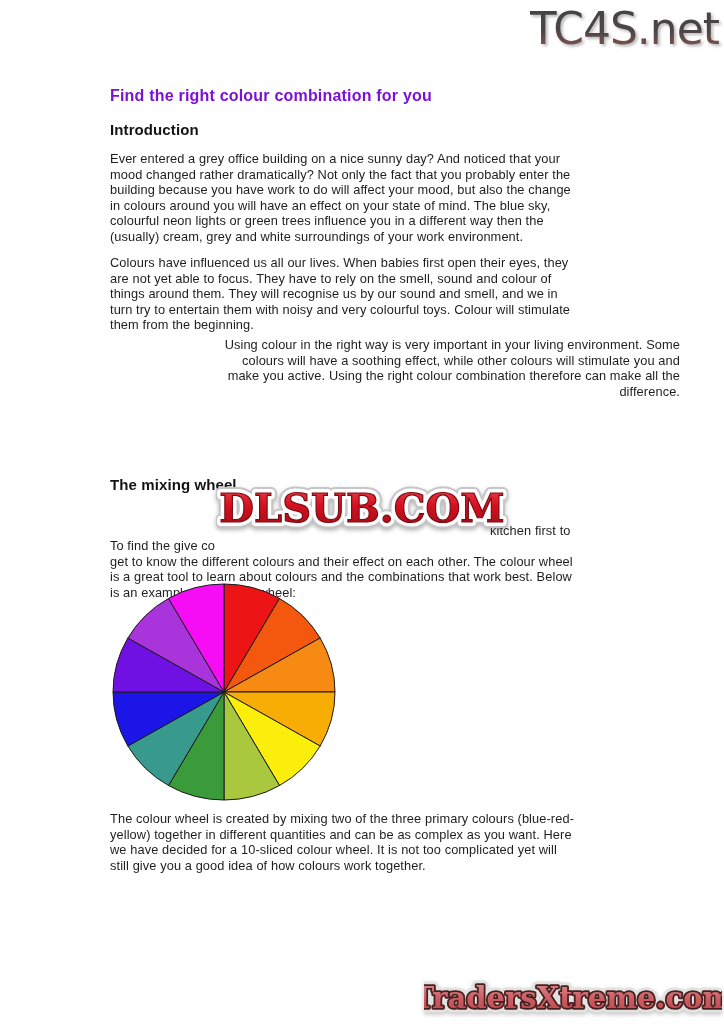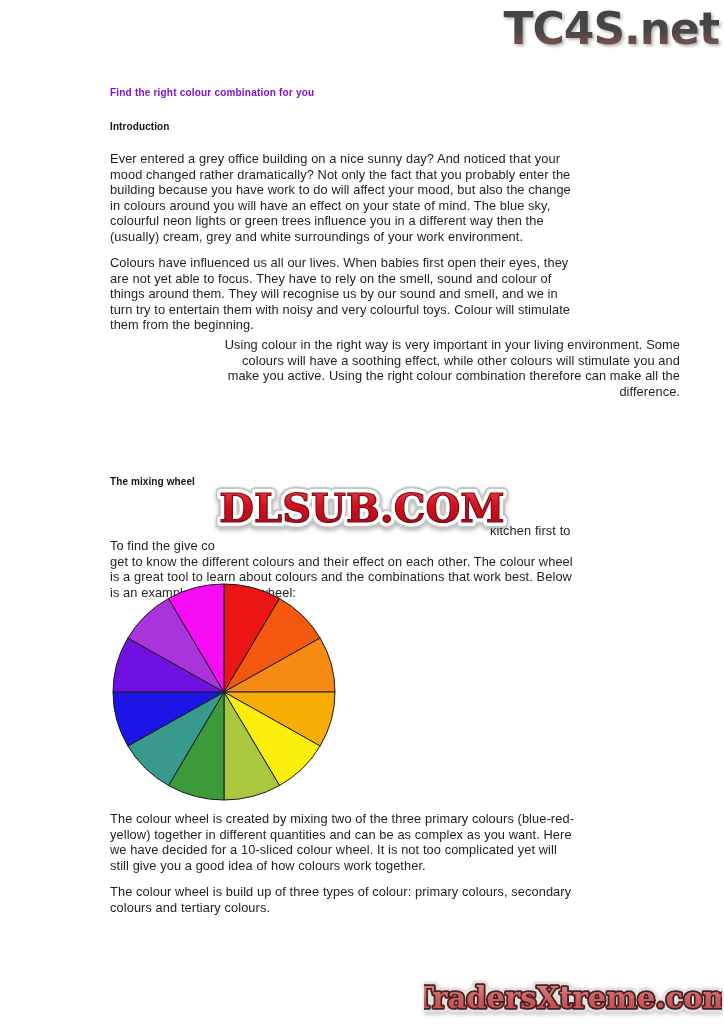--- a/index.html
+++ b/index.html
@@ -5,45 +5,45 @@
   html,body { margin:0; padding:0; background:#ffffff; }
   .page {
     position:relative; width:724px; height:1024px;
     background:#ffffff; overflow:hidden;
     font-family:"Liberation Sans", sans-serif;
     color:#1e1e1e;
   }
   .abs { position:absolute; }
   .doc-title {
     left:110px; top:87px;
-    font-size:10px; font-weight:bold; letter-spacing:0.2px;
+    font-size:16px; font-weight:bold; letter-spacing:0.2px;
     color:#7b12d3;
   }
   .h2 {
-    font-size:10px; font-weight:bold; color:#141414; letter-spacing:0.1px;
+    font-size:15px; font-weight:bold; color:#141414; letter-spacing:0.1px;
   }
   .para {
     left:110px; width:570px;
     font-size:12.8px; line-height:15.6px; letter-spacing:0.1px;
     white-space:pre-line;
   }
   #h-intro { left:110px; top:121px; }
   #h-wheel { left:110px; top:476px; }
   #p1 { top:151px; }
   #p2 { top:255px; }
   #p3 { top:337px;text-align:right; }
   #p4 { top:417px; }
   #p5 { top:507px; }
   #p6 { top:811px; }
   #p7 { top:884px; }
   #p5 .split-line { position:relative; height:15.6px; }
   #p5 .frag-right { position:absolute; left:380px; top:0; white-space:nowrap; }
   .tc4s {
     right:5px; top:3px;
-    font-size:44px; font-weight:bold; letter-spacing:-1px;
+    font-size:44px; font-weight:normal; letter-spacing:-1px;
     font-family:"DejaVu Sans", "Liberation Sans", sans-serif;
     background:linear-gradient(180deg,#434345 10%,#4c4547 55%,#875550 92%);
     -webkit-background-clip:text; background-clip:text;
     color:transparent;
     filter:drop-shadow(2px 2px 1.5px rgba(170,170,170,0.85));
   }
   #dlsub-wm { left:216px; top:481px; filter:drop-shadow(0 2px 2px rgba(90,90,90,0.45)); }
   #traders-wm { left:424px; top:972px; filter:drop-shadow(0 2px 2px rgba(110,110,110,0.4)); }
   #colour-wheel-svg { left:112px; top:582px; }
 </style>
@@ -117,22 +117,20 @@
       <path d="M 112 110 L 1.00 110.00 A 111 108 0 0 1 15.87 56.00 Z" fill="#7011e4" stroke="#1a1a1a" stroke-width="1"></path>
       <path d="M 112 110 L 15.87 56.00 A 111 108 0 0 1 56.50 16.47 Z" fill="#a934dc" stroke="#1a1a1a" stroke-width="1"></path>
       <path d="M 112 110 L 56.50 16.47 A 111 108 0 0 1 112.00 2.00 Z" fill="#f60df6" stroke="#1a1a1a" stroke-width="1"></path>
     </svg>
 
   <div class="abs para" id="p6">The colour wheel is created by mixing two of the three primary colours (blue-red-
 yellow) together in different quantities and can be as complex as you want. Here
 we have decided for a 10-sliced colour wheel. It is not too complicated yet will
 still give you a good idea of how colours work together.</div>
 
-  <div class="abs para" id="p7">The colour wheel is build up of three types of colour: primary colours, secondary
-colours and tertiary colours.</div>
 
   <svg id="traders-wm" class="abs" width="298" height="50">
     <defs>
       <linearGradient id="trsal" x1="0" y1="0" x2="0" y2="1">
         <stop offset="0" stop-color="#dd8d90"></stop>
         <stop offset="0.55" stop-color="#cb5b61"></stop>
         <stop offset="1" stop-color="#b8464e"></stop>
       </linearGradient>
     </defs>
     <g font-family="'DejaVu Serif', serif" font-size="29" font-weight="bold" text-anchor="middle">

